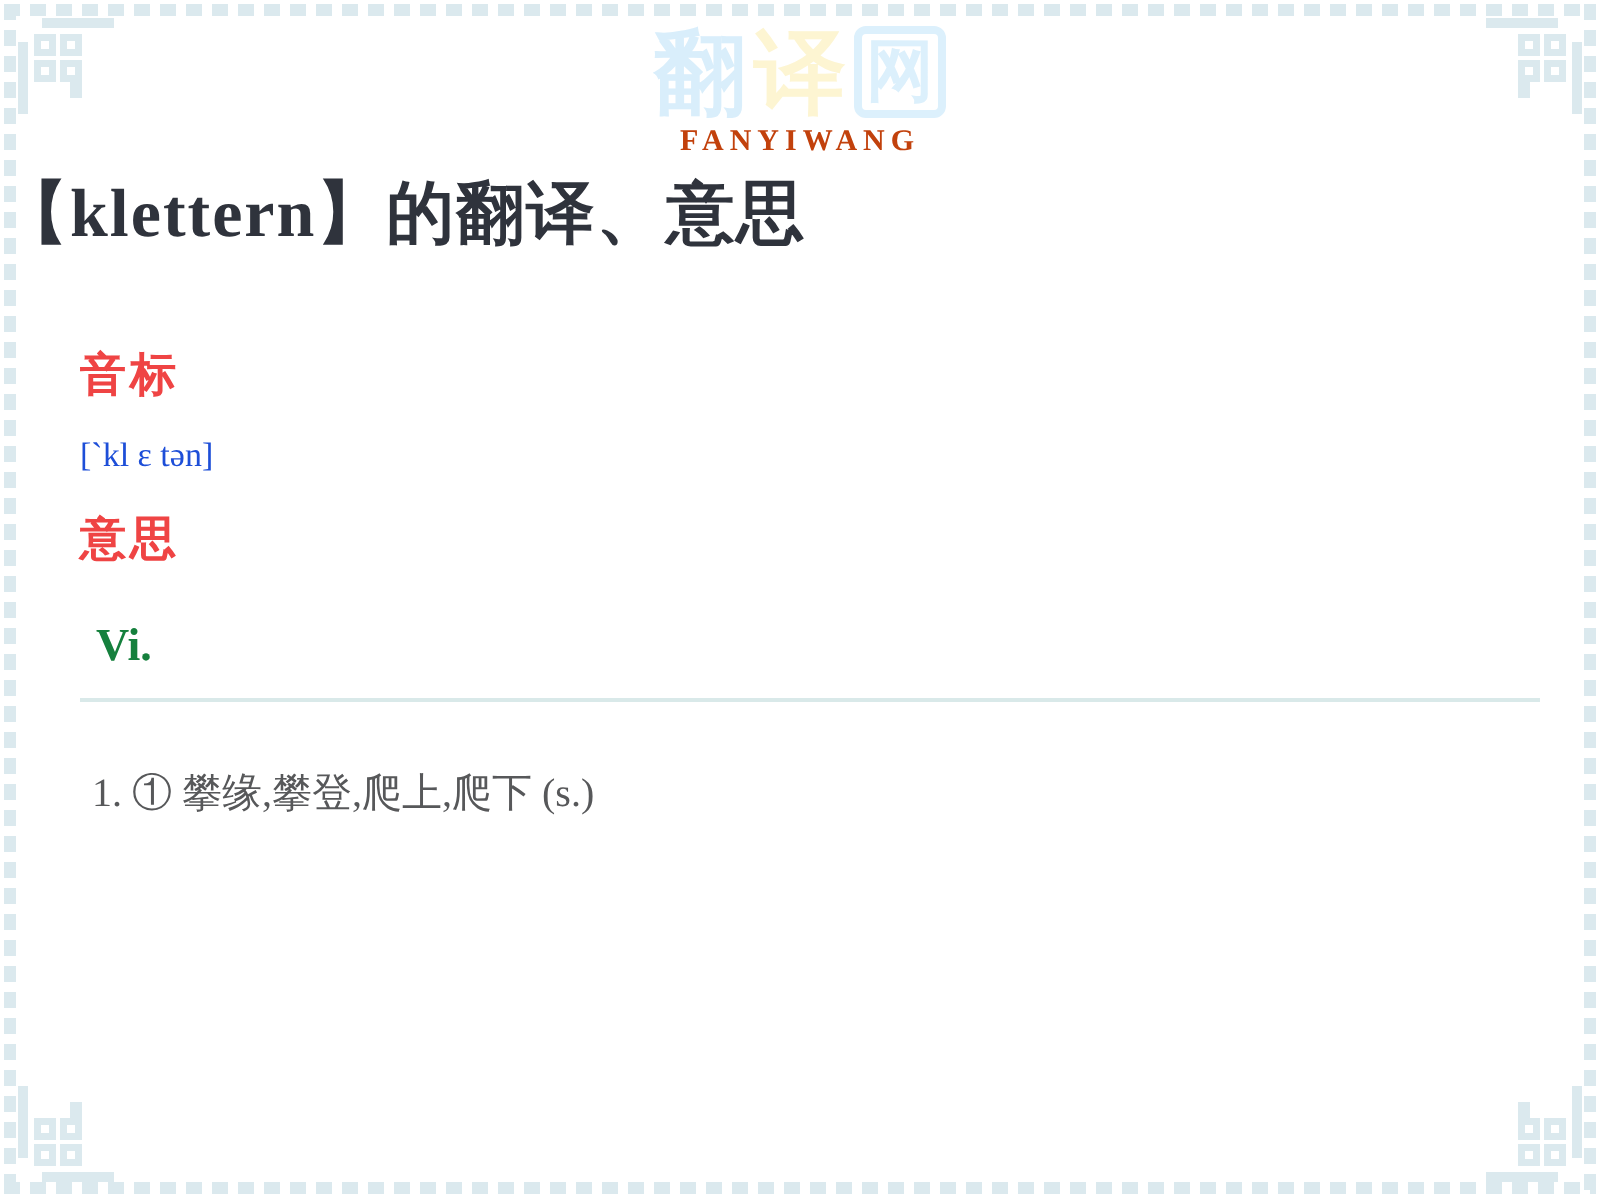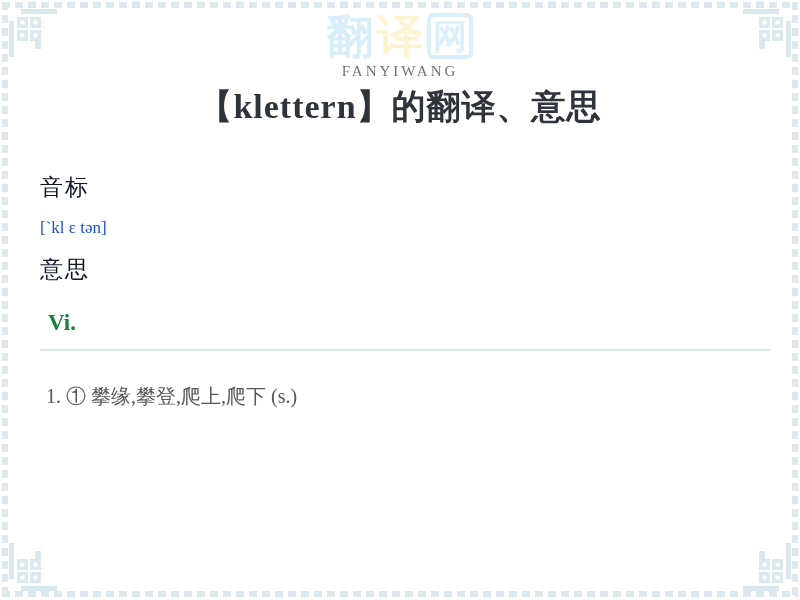--- a/index.html
+++ b/index.html
@@ -37,34 +37,34 @@
     font-family: "DejaVu Sans", "Liberation Sans", sans-serif;
     font-weight: bold; font-size: 46px; line-height: 52px;
   }
   .wm-blue { color: #d9eefb; }
   .wm-yellow { color: #fdf5d2; }
   .wm-net {
     color: #dcf0fc; border: 4px solid #dcf0fc; border-radius: 6px;
     font-size: 34px; line-height: 38px; width: 46px; height: 46px; display: inline-block;
   }
   .wm-caption {
-    font-family: "Liberation Serif", serif; font-weight: normal;
-    font-size: 15px; letter-spacing: 3px; color: #737373; margin-top: 1px;
+    font-family: "Liberation Serif", serif; font-weight: bold;
+    font-size: 15px; letter-spacing: 3px; color: #c2410c; margin-top: 1px;
   }
 
   
   .page-title {
     position: relative; z-index: 3;
-    padding-top: 84px; text-align: center;
+    padding-top: 84px; text-align: left;
     font-size: 34px; font-weight: bold; color: #2f333c;
     letter-spacing: 1px;
   }
   .content { position: relative; z-index: 3; margin: 0 30px 0 40px; }
   .section-heading {
-    font-size: 23px; font-weight: normal; color: #0f172a; letter-spacing: 2px;
+    font-size: 23px; font-weight: bold; color: #ef4444; letter-spacing: 2px;
   }
   .heading-phonetic { margin-top: 42px; }
   .phonetic-value { margin-top: 15px; font-size: 17px; color: #1d4ed8; }
   .heading-meaning { margin-top: 16px; }
   .pos-label {
     margin-top: 25px; padding-left: 8px;
     font-size: 23px; font-weight: bold; color: #15803d;
   }
   .entries { margin-top: 13px; }
   .entry {

